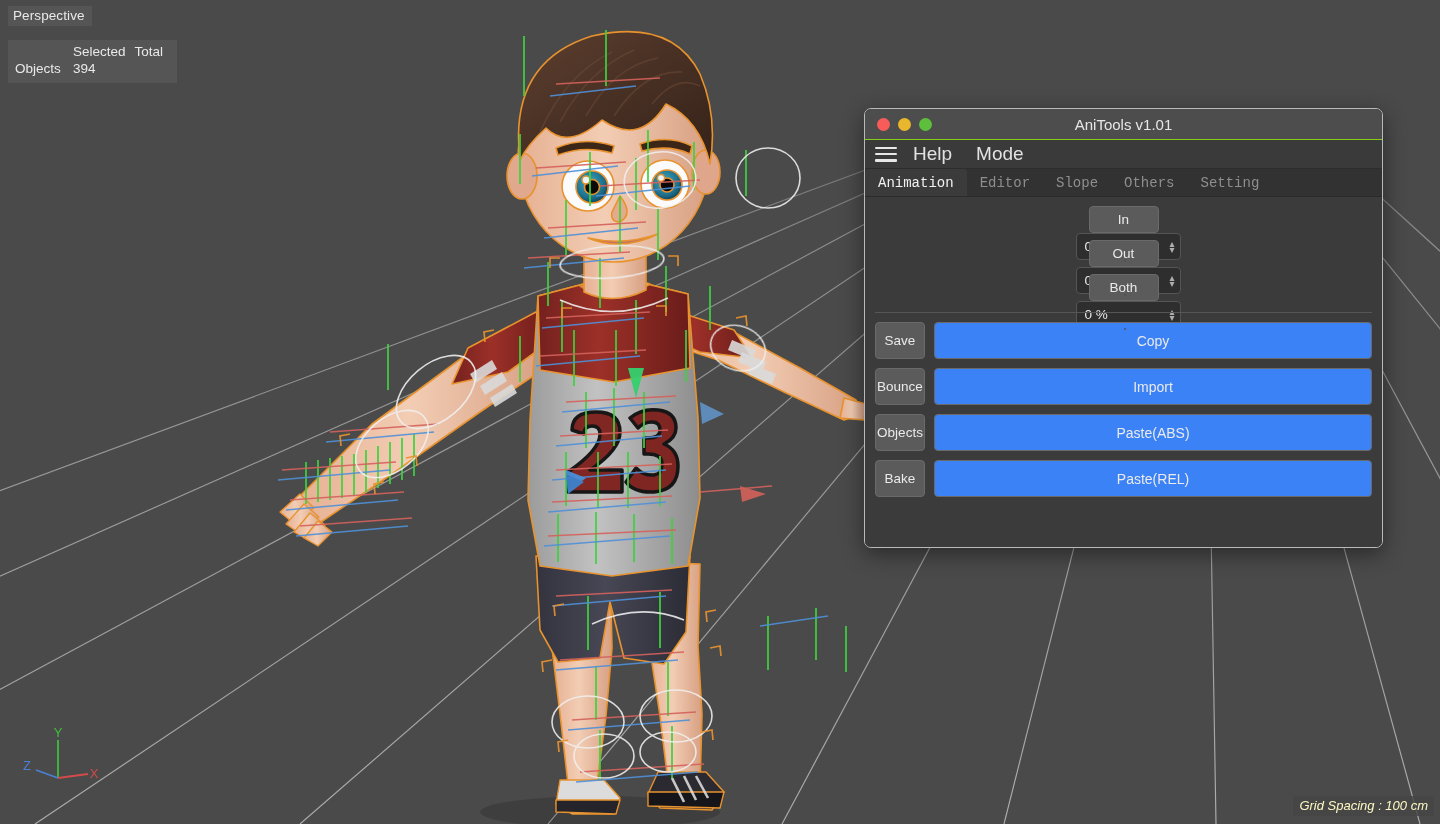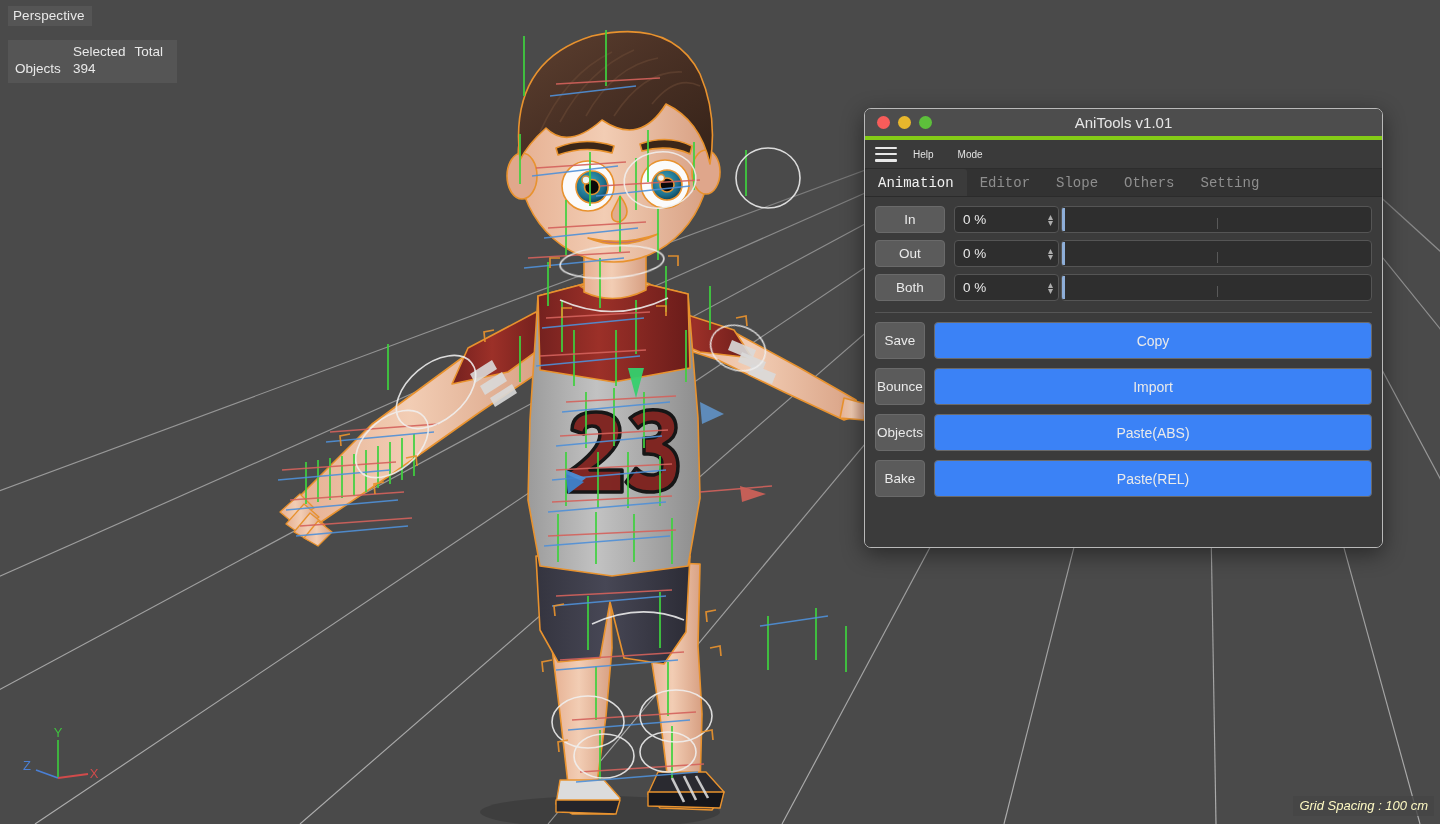--- a/index.html
+++ b/index.html
@@ -87,21 +87,21 @@
     border-radius: 7px;
     box-shadow: 0 6px 22px rgba(0,0,0,0.45);
     overflow: hidden;
     display: flex;
     flex-direction: column;
   }
 
   #titlebar {
     height: 31px;
     background: #4d4d4d;
-    border-bottom: 4px solid #84cc16;
+    border-bottom: 1px solid #84cc16;
     display: flex;
     align-items: center;
     position: relative;
     flex: 0 0 auto;
   }
   #traffic-lights {
     display: flex;
     gap: 8px;
     margin-left: 12px;
   }
@@ -138,21 +138,21 @@
     cursor: pointer;
   }
   #hamburger-icon i {
     display: block;
     height: 2.5px;
     background: #e8e8e8;
     border-radius: 1px;
   }
   .menu-item {
     color: #e2e2e2;
-    font-size: 10px;
+    font-size: 19px;
     padding: 2px 12px 2px 2px;
     margin-right: 10px;
     cursor: default;
     white-space: nowrap;
   }
 
   #tabbar {
     height: 28px;
     background: #323232;
     display: flex;
@@ -184,20 +184,21 @@
     display: flex;
     flex-direction: column;
   }
 
   
   .slider-row {
     display: flex;
     align-items: center;
     margin-bottom: 7px;
     height: 27px;
+    flex-direction: column;
   }
   .side-btn {
     width: 70px;
     height: 27px;
     background: #5b5b5b;
     border: 1px solid #6a6a6a;
     border-radius: 4px;
     color: #eaeaea;
     font-size: 13.5px;
     font-family: "Liberation Sans", sans-serif;

